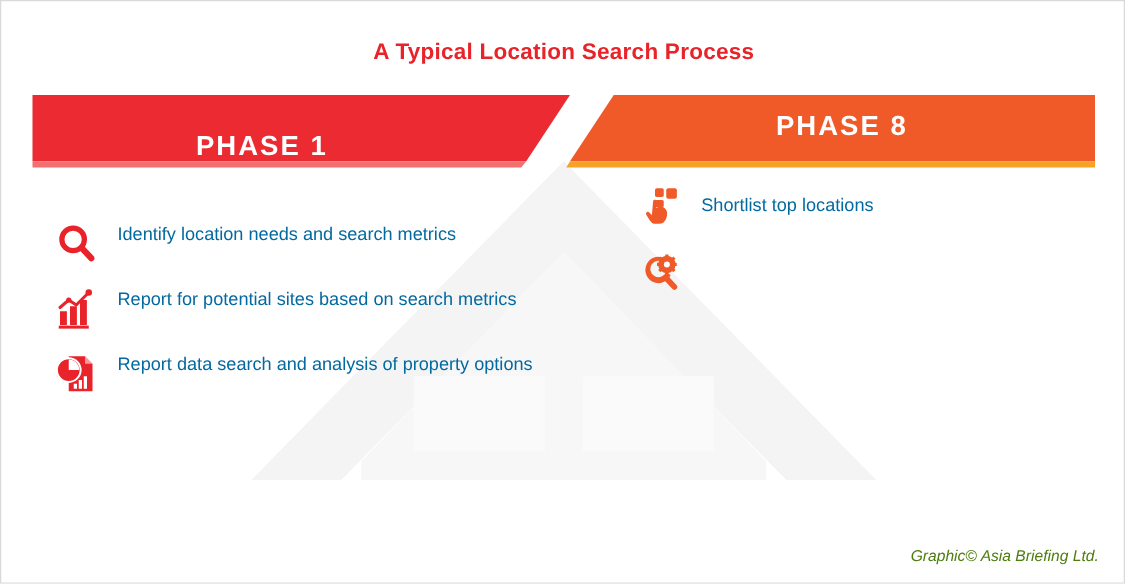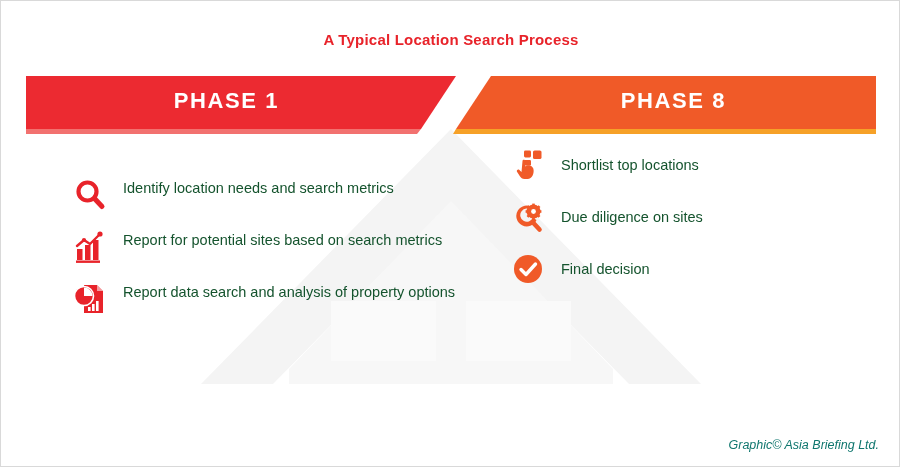--- a/index.html
+++ b/index.html
@@ -28,21 +28,21 @@
     pointer-events: none;
   }
 
   
   .title {
     position: absolute;
     left: 0;
     top: 30px;
     width: 900px;
     text-align: center;
-    font-size: 15px;
+    font-size: 18px;
     font-weight: bold;
     color: #e8232a;
     letter-spacing: .2px;
   }
 
   
   .banners {
     position: absolute;
     left: 0;
     top: 72px;
@@ -51,28 +51,28 @@
   }
   .phase-label {
     position: absolute;
     top: 87px;
     font-size: 22px;
     font-weight: bold;
     color: #ffffff;
     letter-spacing: 1.6px;
     text-align: center;
   }
-  .phase-label.one { left: 28px; width: 395px; }
+  .phase-label.one { left: 11px; width: 395px; margin-top: 16px; }
   .phase-label.two { left: 470px; width: 405px; }
 
   
   .col {
     position: absolute;
   }
-  .col-left  { left: 70px;  top: 175px; width: 400px; }
+  .col-left  { left: 41px;  top: 175px; width: 400px; }
   .col-right { left: 508px; top: 145px; width: 390px; }
 
   .item {
     display: flex;
     align-items: flex-start;
     margin-bottom: 14px;
   }
   .col-right .item { margin-bottom: 14px; align-items: center; }
 
   .icon {
@@ -82,33 +82,33 @@
     display: flex;
     align-items: center;
     justify-content: center;
     margin-right: 14px;
   }
   .icon svg { display: block; }
 
   .item-label {
     font-size: 14.5px;
     line-height: 1.38;
-    color: #14532d;
+    color: #0369a1;
     padding-top: 2px;
   }
   .col-right .item-label { padding-top: 0; }
 
   
   .credit {
     position: absolute;
     right: 20px;
     bottom: 14px;
     font-size: 12.5px;
     font-style: italic;
-    color: #0f766e;
+    color: #4d7c0f;
     font-family: "Liberation Sans", sans-serif;
   }
 </style>
 </head>
 <body>
 
 <div id="canvas">
 
   <svg class="watermark" viewBox="0 0 900 467" xmlns="http://www.w3.org/2000/svg">
     <path d="M450 128 L700 383 L628 383 L450 202 L272 383 L200 383 Z" fill="#f4f4f4"></path>
@@ -208,31 +208,21 @@
             <rect x="13.6" y="9.2" width="3.2" height="2.6"></rect>
             <rect x="26.2" y="9.2" width="3.2" height="2.6"></rect>
             <rect x="15.3" y="4.6" width="2.6" height="3.2" transform="rotate(-45 16.6 6.2)"></rect>
             <rect x="25.1" y="13.2" width="2.6" height="3.2" transform="rotate(-45 26.4 14.8)"></rect>
             <rect x="25.1" y="4.6" width="2.6" height="3.2" transform="rotate(45 26.4 6.2)"></rect>
             <rect x="15.3" y="13.2" width="2.6" height="3.2" transform="rotate(45 16.6 14.8)"></rect>
           </g>
           <circle cx="21.5" cy="10.5" r="2.4" fill="#ffffff"></circle>
         </svg>
       </span>
-      <span class="item-label">Due diligence on sites</span>
-    </div>
-
-
-    <div class="item">
-      <span class="icon">
-        <svg width="30" height="30" viewBox="0 0 30 30" xmlns="http://www.w3.org/2000/svg">
-          <circle cx="15" cy="15" r="14" fill="#f05a28"></circle>
-          <polyline points="8,15.5 13,20.5 22.5,10" fill="none" stroke="#ffffff" stroke-width="3.4" stroke-linecap="round" stroke-linejoin="round"></polyline>
-        </svg>
-      </span>
-      <span class="item-label">Final decision</span>
-    </div>
+    </div>
+
+
 
   </div>
 
   <div class="credit">Graphic© Asia Briefing Ltd.</div>
 
 </div>
 
 </body></html>

